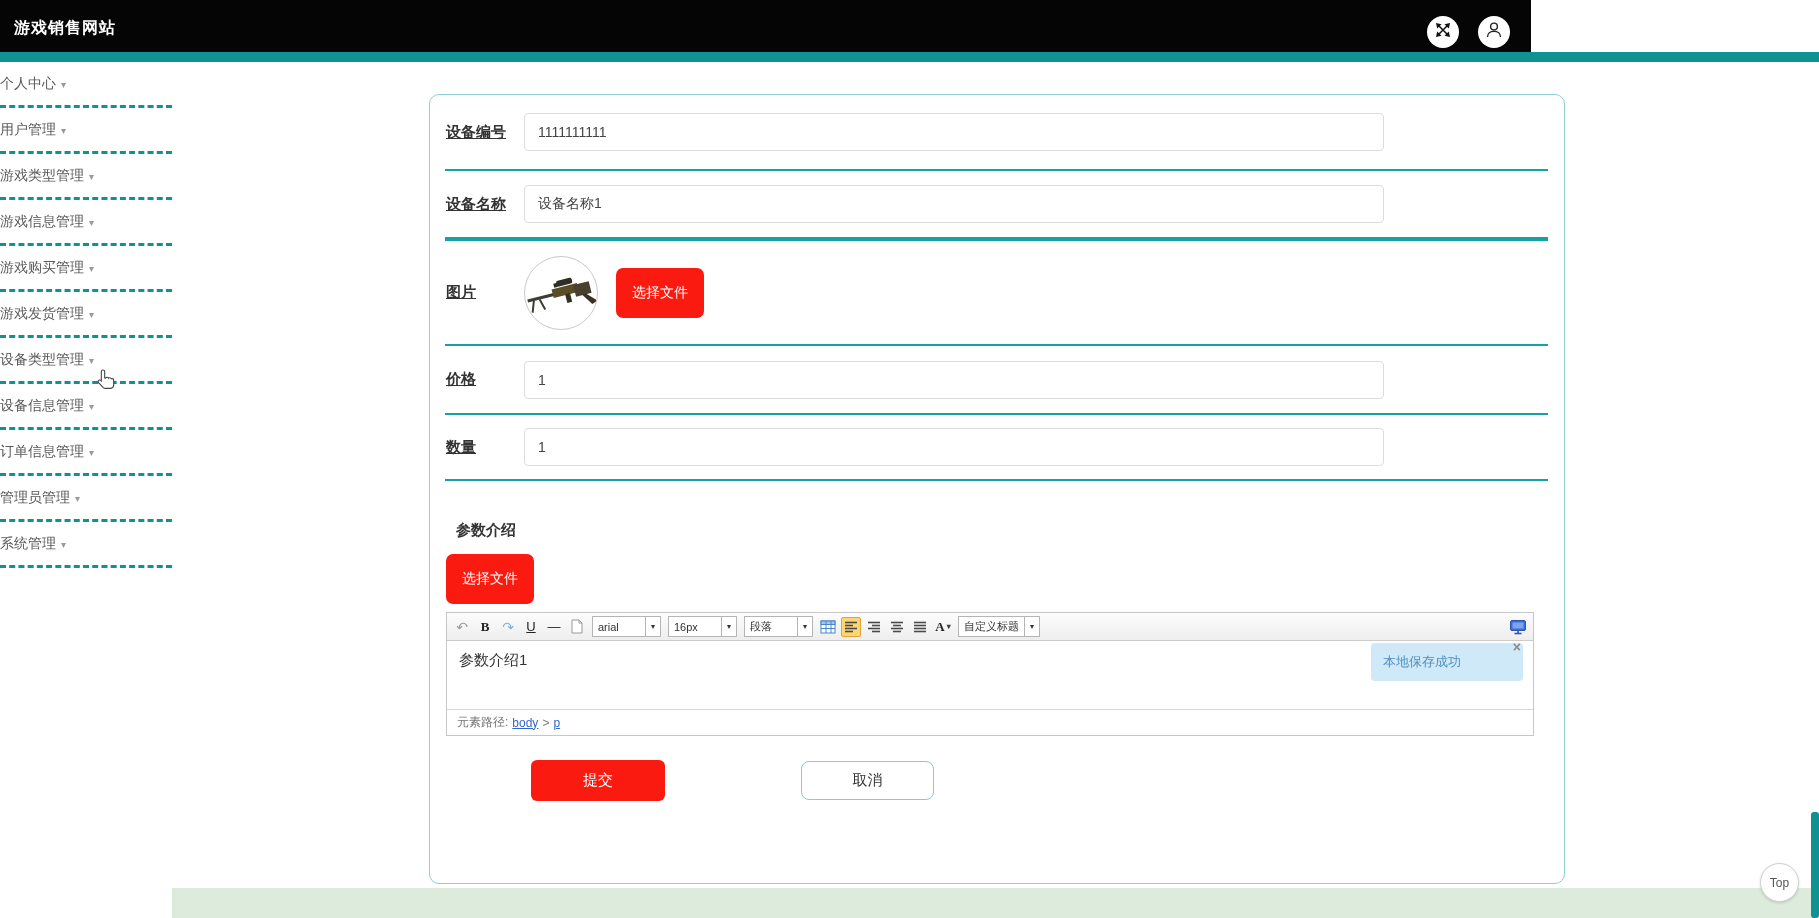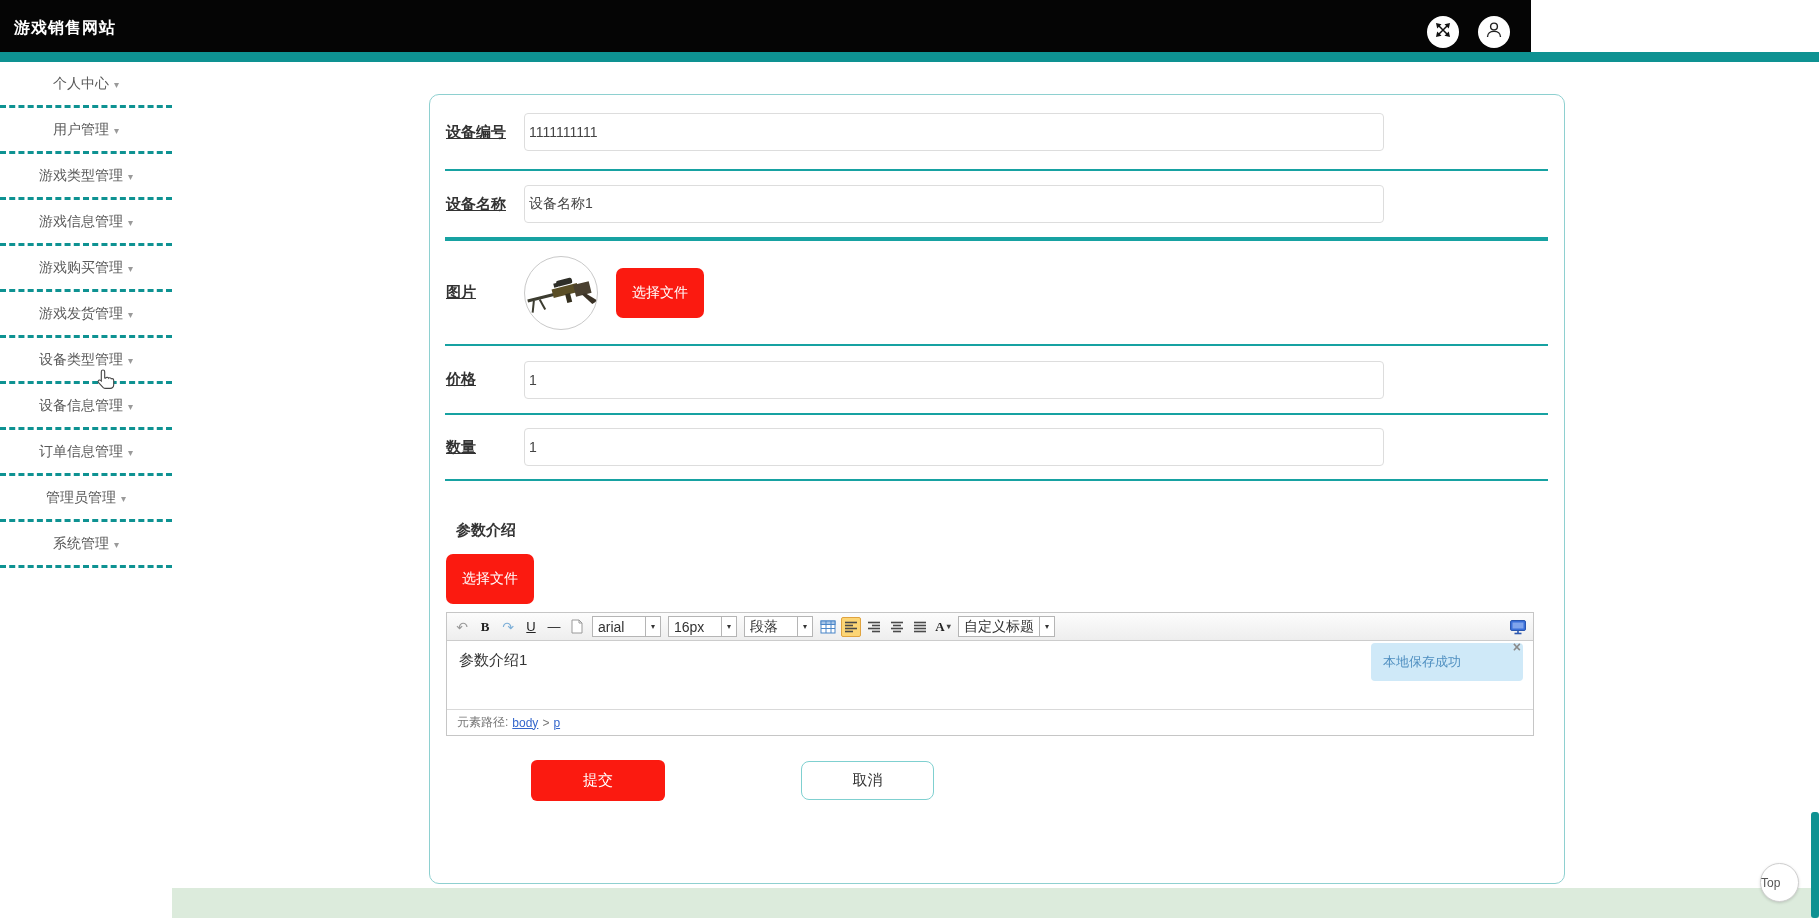--- a/index.html
+++ b/index.html
@@ -11,34 +11,34 @@
   .hdr{ position:absolute; left:0; top:0; width:1531px; height:52px; background:var(--black); }
   .hdr-title{ position:absolute; left:14px; top:0; height:52px; line-height:56px;
     color:#fff; font-size:16px; font-weight:bold; letter-spacing:1px; }
   .hdr-ic{ position:absolute; top:16px; width:32px; height:32px; border-radius:50%;
     background:#fff; display:flex; align-items:center; justify-content:center; cursor:pointer; }
   .hdr-ic.full{ right:72px; } .hdr-ic.user{ right:21px; }
   .teal-bar{ position:absolute; left:0; top:52px; width:1819px; height:10px; background:var(--teal); }
 
   
   .sidebar{ position:absolute; left:0; top:62px; width:172px; background:#fff; }
-  .side-item{ height:46px; display:flex; align-items:center; justify-content:center;
+  .side-item{ height:46px; display:flex; align-items:center; 
     gap:5px; color:#595959; font-size:14px; cursor:pointer;
     border-bottom:3px dashed var(--teal); position:relative; }
   .side-item .caret{ color:#9a9a9a; font-size:10px; padding-top:2px; }
   .hand-cursor{ position:absolute; left:96px; top:368px; z-index:5; }
 
   
   .panel{ position:absolute; left:429px; top:94px; width:1136px; height:790px;
     background:#fff; border:1px solid #8ed0d0; border-radius:10px; overflow:hidden; }
   .frow{ display:flex; align-items:center; padding-left:16px; }
   .frow .flabel{ width:78px; font-size:15px; font-weight:bold; color:#333; flex:none;text-decoration:underline; }
   .sep{ border-top:2px solid var(--sep); margin:0 16px 0 15px; }
   .txt-inp{ width:860px; height:38px; border:1px solid #ddd; border-radius:4px;
-    padding:0 4px; font-size:14px; color:#444; outline:none;
+    padding:0 13px; font-size:14px; color:#444; outline:none;
     font-family:"Liberation Sans","DejaVu Sans",sans-serif; }
   .sel{ width:150px; height:38px; border:1px solid #ddd; border-radius:4px;
     font-size:14px; color:#333; padding:0 6px; background:#fff; outline:none;
     font-family:"Liberation Sans","DejaVu Sans",sans-serif; }
   .avatar{ width:74px; height:74px; border-radius:50%; border:1px solid #c9c9c9;
     overflow:hidden; background:#fff; flex:none; }
   .btn-red{ display:inline-block; background:var(--red); color:#fff; font-size:14px;
     border:none; border-radius:7px; padding:16px 16px; cursor:pointer; margin-left:18px;
     font-family:"Liberation Sans","DejaVu Sans",sans-serif; }
 
@@ -53,21 +53,21 @@
     font-size:13px; color:#222; cursor:pointer; border-radius:2px; }
   .tbtn.undo{ color:#9a9a9a; font-size:14px; }
   .tbtn.redo{ color:#7fb0d8; font-size:14px; }
   .tbtn.bold{ font-weight:bold; font-family:"Liberation Serif",serif; }
   .tbtn.under{ text-decoration:underline; }
   .tbtn.sel-on{ background:#fcd575; border:1px solid #e0a33e; }
   .tbtn.fontA{ font-family:"Liberation Serif",serif; font-weight:bold; }
   .tbtn .mini-caret{ font-size:8px; color:#444; margin-left:2px; }
   .ddl{ display:flex; align-items:stretch; height:21px; background:#fff;
     border:1px solid #b5b5b5; cursor:pointer; margin:0 2px; }
-  .ddl .txt{ padding:0 5px; font-size:14px; color:#333; display:flex; align-items:center; min-width:52px; }
+  .ddl .txt{ padding:0 5px; font-size:11px; color:#333; display:flex; align-items:center; min-width:52px; }
   .ddl .car{ border-left:1px solid #b5b5b5; width:15px; display:flex; align-items:center;
     justify-content:center; font-size:8px; color:#333; }
   .tb-right{ margin-left:auto; }
   .ed-content{ position:relative; height:68px; padding:10px 12px; font-size:15px; color:#333; }
   .toast{ position:absolute; top:2px; right:10px; width:152px; height:38px;
     background:#cfe9f8; border-radius:4px; color:#4f8fc0; font-size:13px;
     display:flex; align-items:center; padding-left:12px; }
   .toast-x{ position:absolute; top:-4px; right:2px; color:#8a8a8a; font-size:14px;
     font-weight:bold; cursor:pointer; }
   .ed-status{ border-top:1px solid #d9d9d9; height:26px; display:flex; align-items:center;
@@ -82,21 +82,21 @@
   .cancel-btn{ width:133px; height:39px; margin-left:136px; background:#fff; color:#333;
     font-size:15px; border:1px solid #7fd0d0; border-radius:8px; cursor:pointer;
     font-family:"Liberation Sans","DejaVu Sans",sans-serif; }
 
   
   .footer{ position:absolute; left:172px; top:888px; width:1647px; height:30px; background:#dcebdc; }
   .scroll-thumb{ position:absolute; right:0; top:812px; width:8px; height:106px;
     background:var(--teal); border-radius:3px; cursor:pointer; }
   .top-btn{ position:absolute; left:1760px; top:863px; width:39px; height:39px; border-radius:50%;
     background:#fff; border:1px solid #cfcfcf; box-shadow:0 1px 3px rgba(0,0,0,.15);
-    display:flex; align-items:center; font-size:12px; color:#555; cursor:pointer; }
+    display:flex; align-items:center; justify-content:center; font-size:12px; color:#555; cursor:pointer; }
 </style>
 </head>
 <body>
 
 <div class="hdr">
   <span class="hdr-title">游戏销售网站</span>
   <div class="hdr-ic full">
     <span>
       <svg width="20" height="20" viewBox="0 0 20 20">
         <path d="M5 5 L15 15 M15 5 L5 15" stroke="#111" stroke-width="1.5" fill="none"></path>

